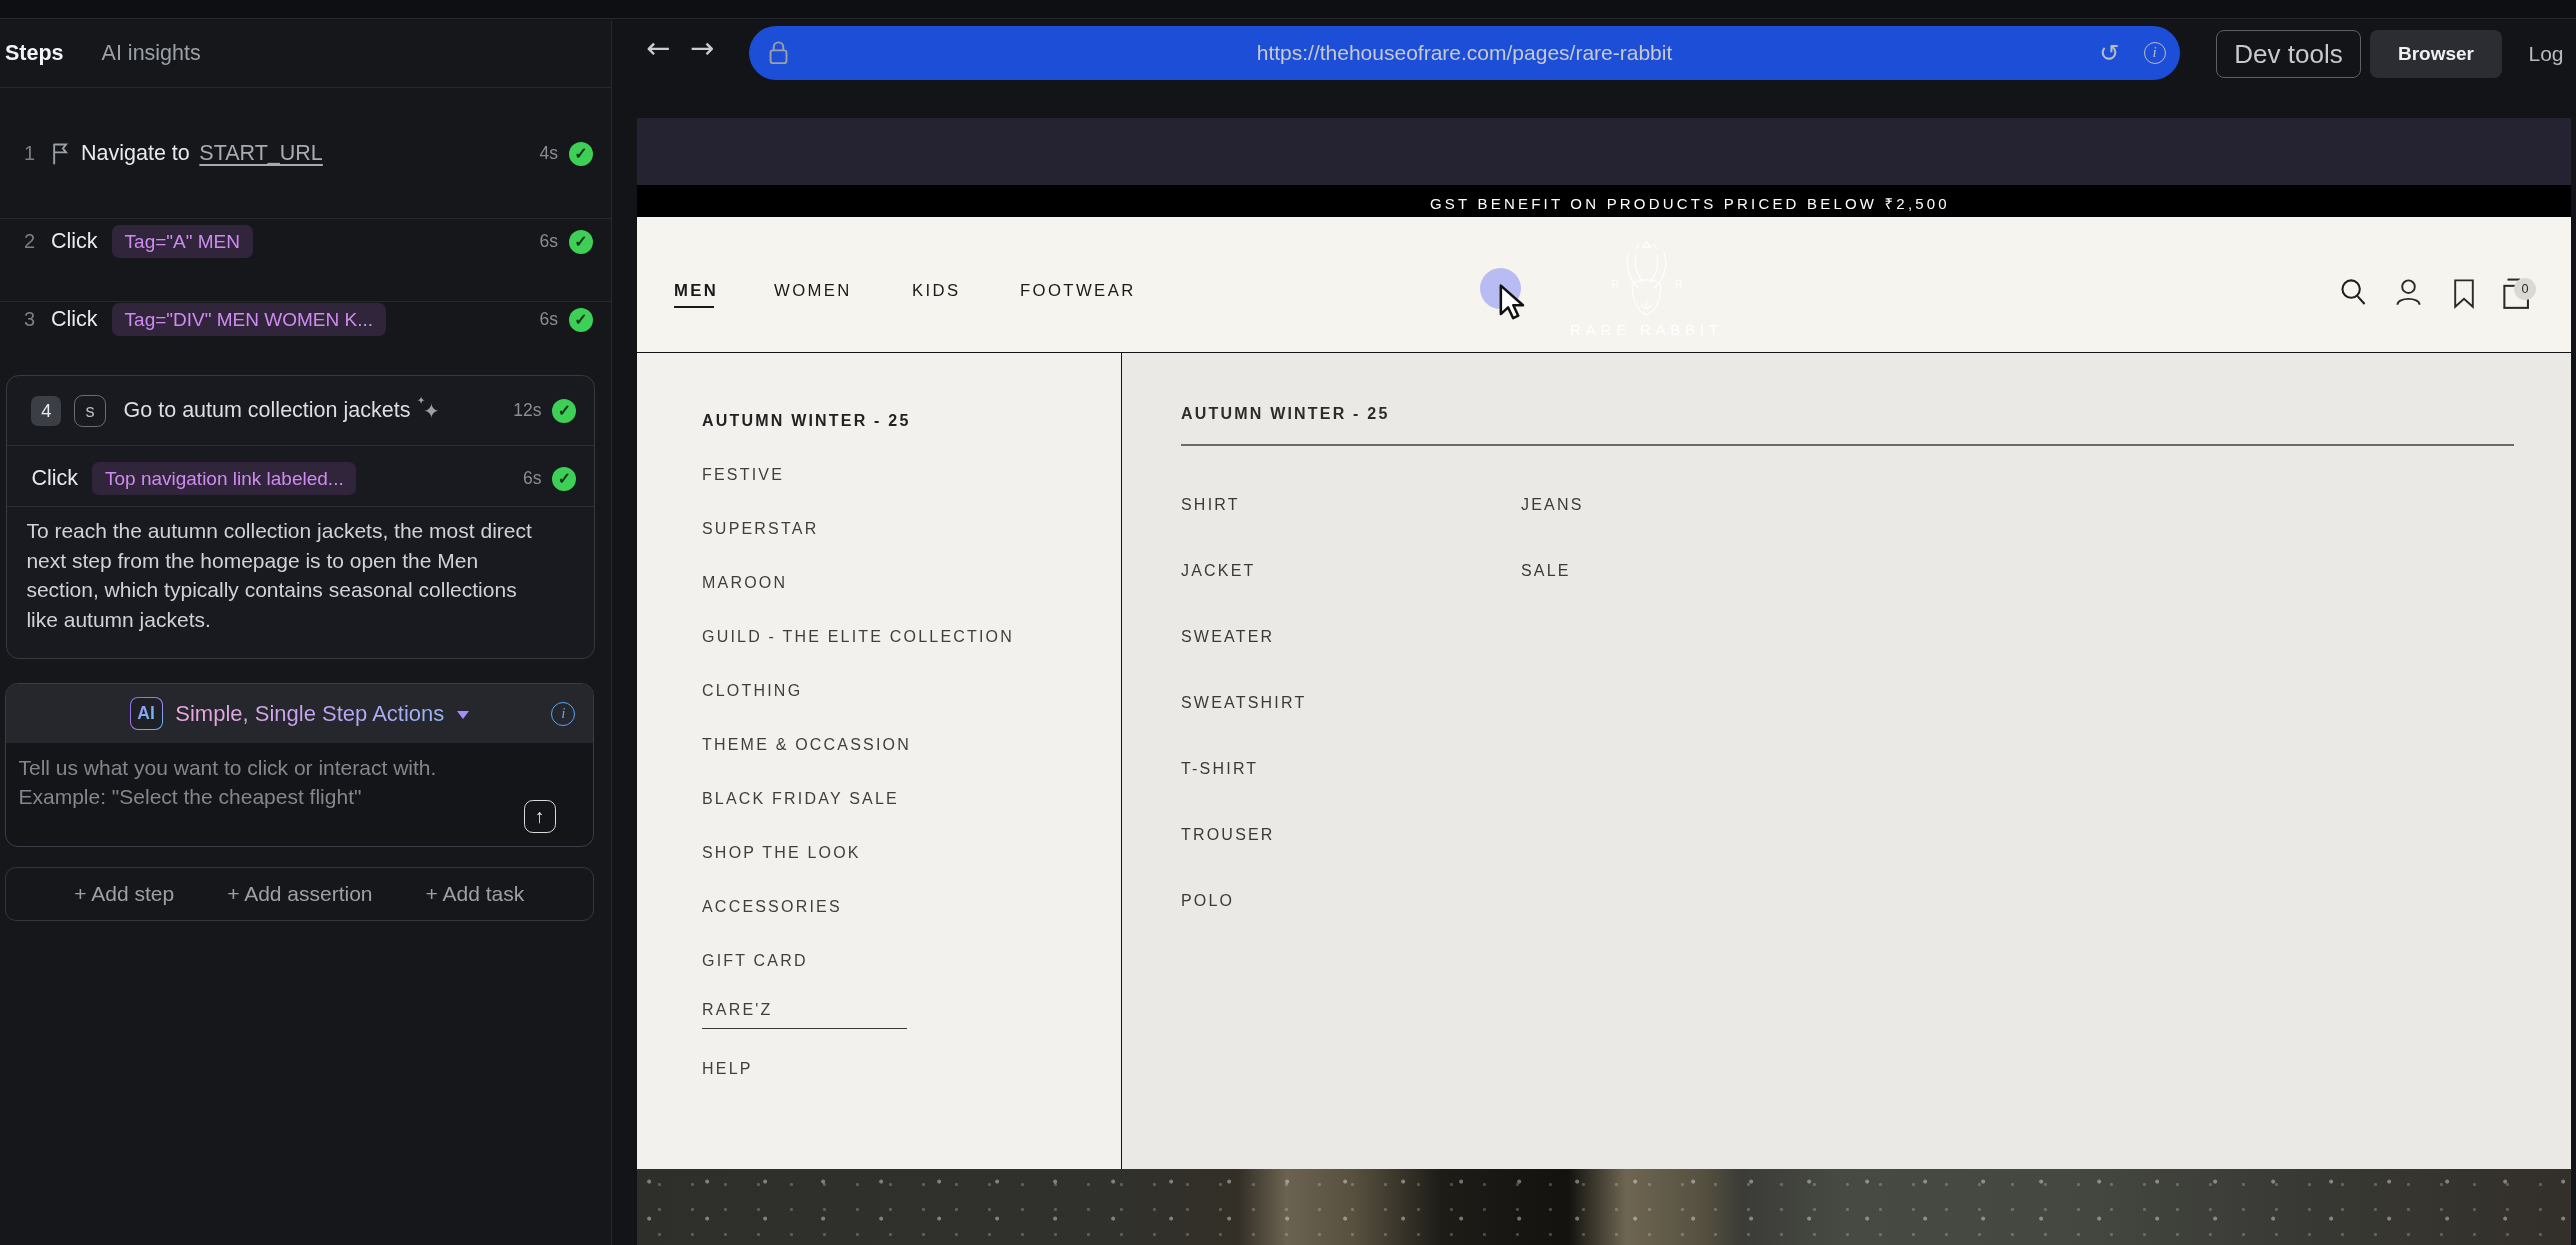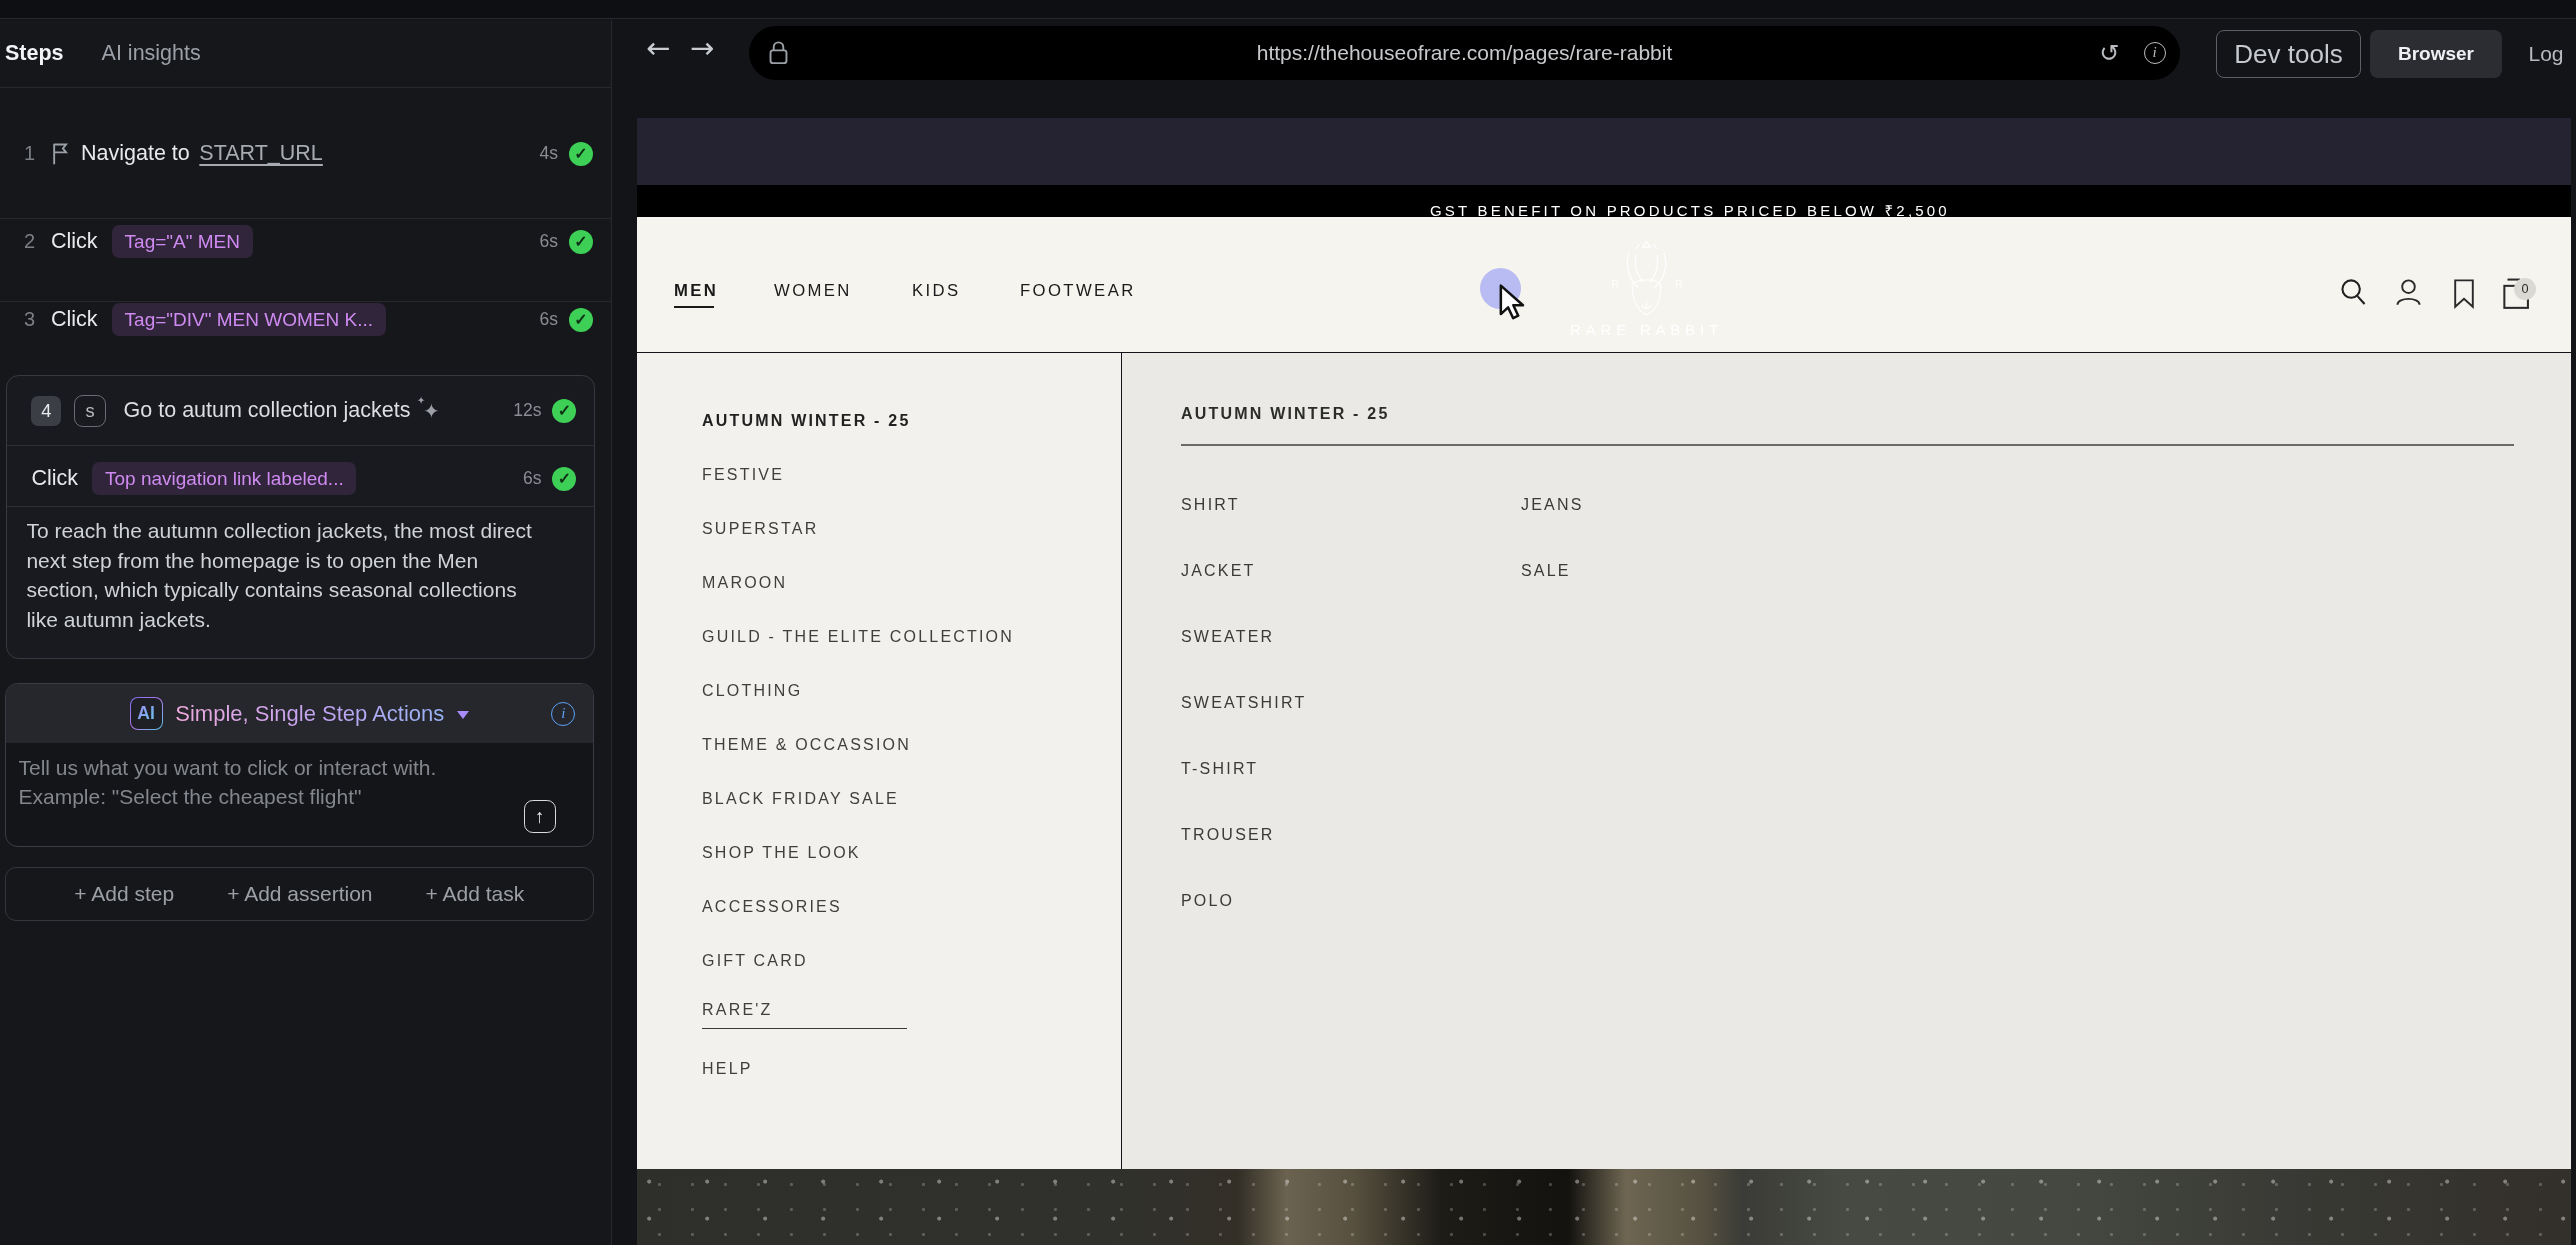--- a/index.html
+++ b/index.html
@@ -49,33 +49,33 @@
   #prompt::placeholder { color:#83868d; }
   #send-btn { position:absolute; right:37px; bottom:12.7px; width:32px; height:33px; border-radius:8.8px; border:1.6px solid #d9dadc; background:transparent; color:#e8e9ea; font-size:19px; display:flex; align-items:center; justify-content:center; cursor:pointer; }
 
   
   #add-row { left:4.8px; top:847px; width:589px; height:54px; border:0.8px solid #33363c; border-radius:11px; display:flex; align-items:center; justify-content:center; gap:53px; }
   .add-btn { color:#9ca0a6; font-size:21px; background:none; border:none; cursor:pointer; font-family:"Liberation Sans", sans-serif; }
 
   
   #toolbar { left:613px; top:20px; width:1963px; height:69px; background:#131418; }
   .nav-arrow { position:absolute; top:11px; font-size:29px; color:#c9ccd0; background:none; border:none; cursor:pointer; font-family:"DejaVu Sans", sans-serif; }
-  #url-bar { position:absolute; left:136px; top:5.6px; width:1431px; height:54px; background:#000000; border-radius:27px; display:flex; align-items:center; cursor:text; }
+  #url-bar { position:absolute; left:136px; top:5.6px; width:1431px; height:54px; background:#1d4ed8; border-radius:27px; display:flex; align-items:center; cursor:text; }
   #url-text { position:absolute; left:0; width:100%; text-align:center; color:#c7c9cd; font-size:21px; }
   .lock { margin-left:19px; z-index:2; }
   #rt-icons { position:absolute; right:14.3px; display:flex; gap:24px; z-index:2; }
   .tb-ic { background:none; border:none; color:#b9bcc0; font-size:24px; cursor:pointer; line-height:1; font-family:"DejaVu Sans", sans-serif; }
   #devtools-btn { position:absolute; left:1603px; top:10.4px; width:145px; height:48px; border:1.6px solid #5c5f66; border-radius:8px; background:transparent; color:#c6c9cd; font-size:26px; cursor:pointer; font-family:"Liberation Sans", sans-serif; }
   #tab-browser { position:absolute; left:1757px; top:10.4px; width:132px; height:48px; background:#2b2d32; border-radius:8px; border:none; color:#eef0f2; font-size:19px; font-weight:700; cursor:pointer; font-family:"Liberation Sans", sans-serif; }
   #tab-log { position:absolute; left:1905px; top:10.4px; width:56px; height:48px; background:none; border:none; color:#b7babf; font-size:21px; cursor:pointer; font-family:"Liberation Sans", sans-serif; }
 
   
   #hero-block { left:637px; top:118px; width:1939px; height:67px; background:#252332; }
   #banner { left:637px; top:185px; width:1939px; height:33px; background:#000; }
-  #banner span { position:absolute; left:793px; top:8px; color:#fff; font-size:15px; letter-spacing:3.2px; white-space:nowrap;margin-top:7px; }
+  #banner span { position:absolute; left:793px; top:8px; color:#fff; font-size:15px; letter-spacing:3.2px; white-space:nowrap; }
 
   #site-header { left:637px; top:217px; width:1939px; height:135px; background:#f5f4ef; }
   .nav-item { position:absolute; top:64px; font-size:16.7px; letter-spacing:2.4px; color:#1a1a1a; cursor:pointer; }
   .nav-underline { position:absolute; left:37px; top:89px; width:40px; height:2.4px; background:#1a1a1a; }
   .hdr-icon { position:absolute; top:26px; cursor:pointer; }
   #cart-badge { position:absolute; left:1877px; top:61px; width:22px; height:22px; border-radius:50%; background:#dbd9d3; color:#2c2c2c; font-size:12.7px; display:flex; align-items:center; justify-content:center; }
 
   #brand { position:absolute; left:898px; top:17.5px; width:223px; height:112px; color:#fff; }
   #brand-text { position:absolute; left:0; top:86px; width:100%; text-align:center; font-size:15px; letter-spacing:4.8px; color:#fff; }
 

